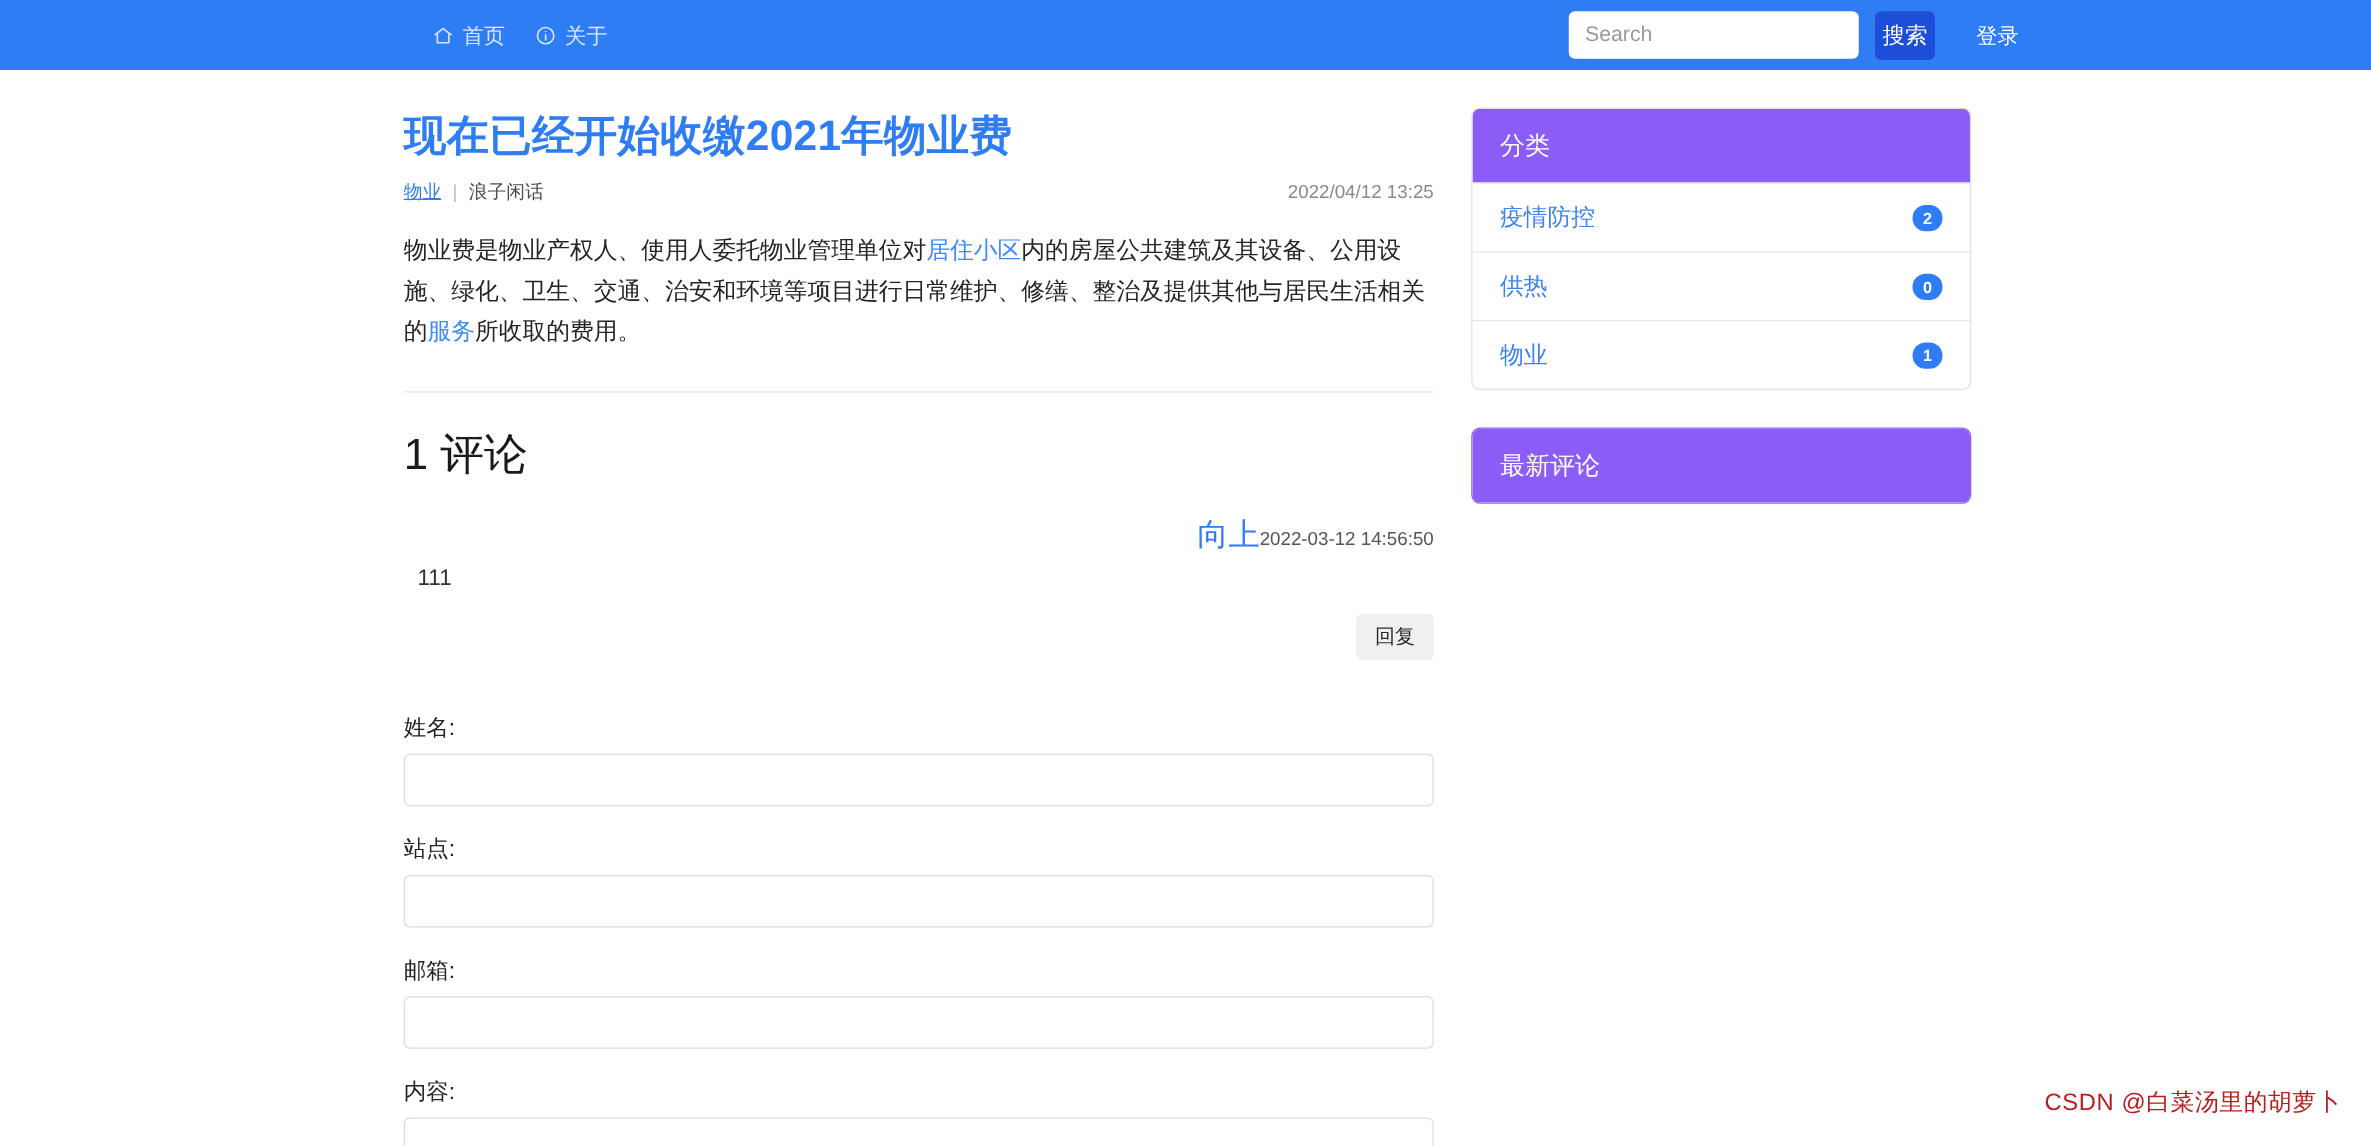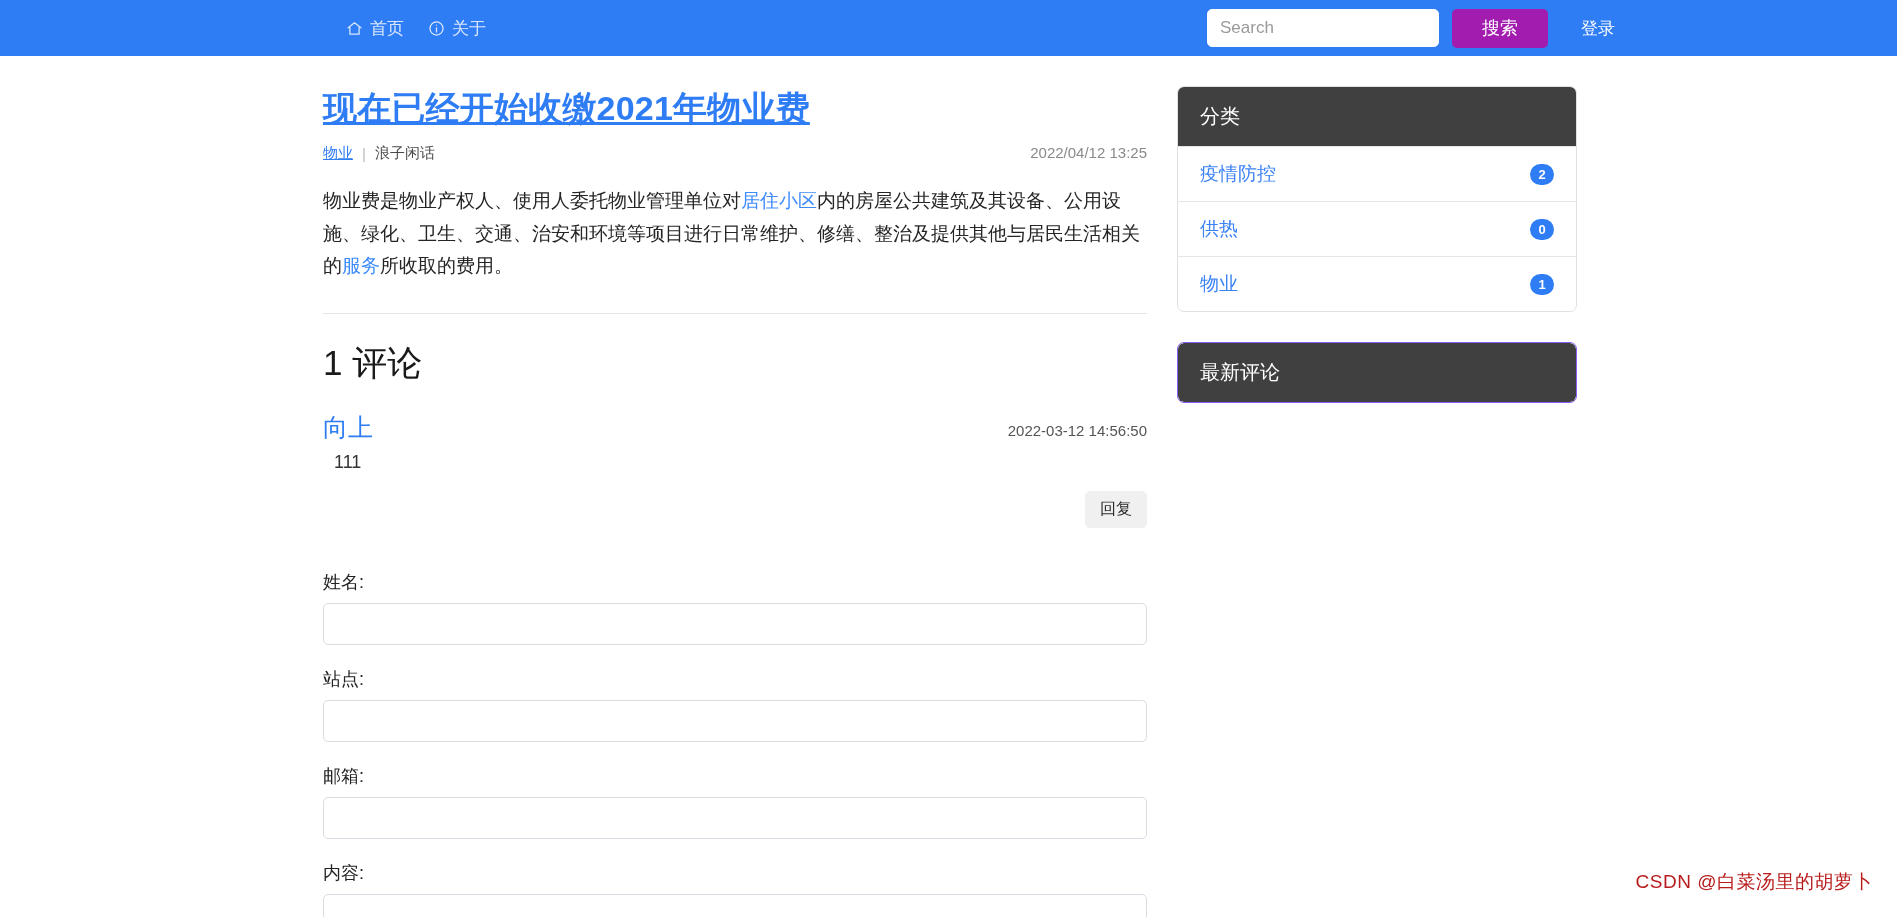--- a/index.html
+++ b/index.html
@@ -56,26 +56,26 @@
     font-size: 17px;
     color: #333;
     background: #fff;
     outline: none;
     font-family: "Liberation Sans", "DejaVu Sans", sans-serif;
   }
   .search-input::placeholder { color: #9a9a9a; }
   .search-btn {
     margin-left: 13px;
     height: 39px;
-    background: #a21caf;
+    background: #1d4ed8;
     border: none;
     border-radius: 5px;
     color: #fff;
     font-size: 18px;
-    padding: 0 30px;
+    padding: 0 6px;
     cursor: pointer;
     font-family: "Liberation Sans", "DejaVu Sans", sans-serif;
   }
   .login-link {
     margin-left: 33px;
     color: #ffffff;
     font-size: 17px;
     text-decoration: none;
     cursor: pointer;
   }
@@ -94,21 +94,20 @@
     margin-left: 30px;
   }
 
   
   .article-title {
     color: #2f7df4;
     font-size: 34px;
     font-weight: bold;
     margin: 0 0 12px 0;
     letter-spacing: 0.2px;
-    text-decoration: underline;
   }
   .article-meta-row {
     display: flex;
     align-items: baseline;
     justify-content: space-between;
     margin-bottom: 22px;
   }
   .article-meta {
     font-size: 15px;
     color: #555;
@@ -147,21 +146,21 @@
   
   .comments-heading {
     font-size: 35px;
     color: #1a1a1a;
     margin: 10px 0 24px 0;
     font-weight: normal;
   }
   .comment-head {
     display: flex;
     align-items: baseline;
-    justify-content: space-between;
+    justify-content: flex-end;
   }
   .comment-author {
     color: #2f7df4;
     font-size: 25px;
     text-decoration: none;
     cursor: pointer;
   }
   .comment-date {
     font-size: 15px;
     color: #555;
@@ -215,21 +214,21 @@
 
   
   .card {
     border: 1px solid #e1e1e1;
     border-radius: 7px;
     overflow: hidden;
     background: #fff;
     margin-bottom: 30px;
   }
   .card-header {
-    background: #404040;
+    background: #8b5cf6;
     color: #ffffff;
     font-size: 20px;
     padding: 16px 22px;
   }
   .card-header.no-body {
     border-radius: 6px;
   }
   .list-item {
     display: flex;
     align-items: center;

